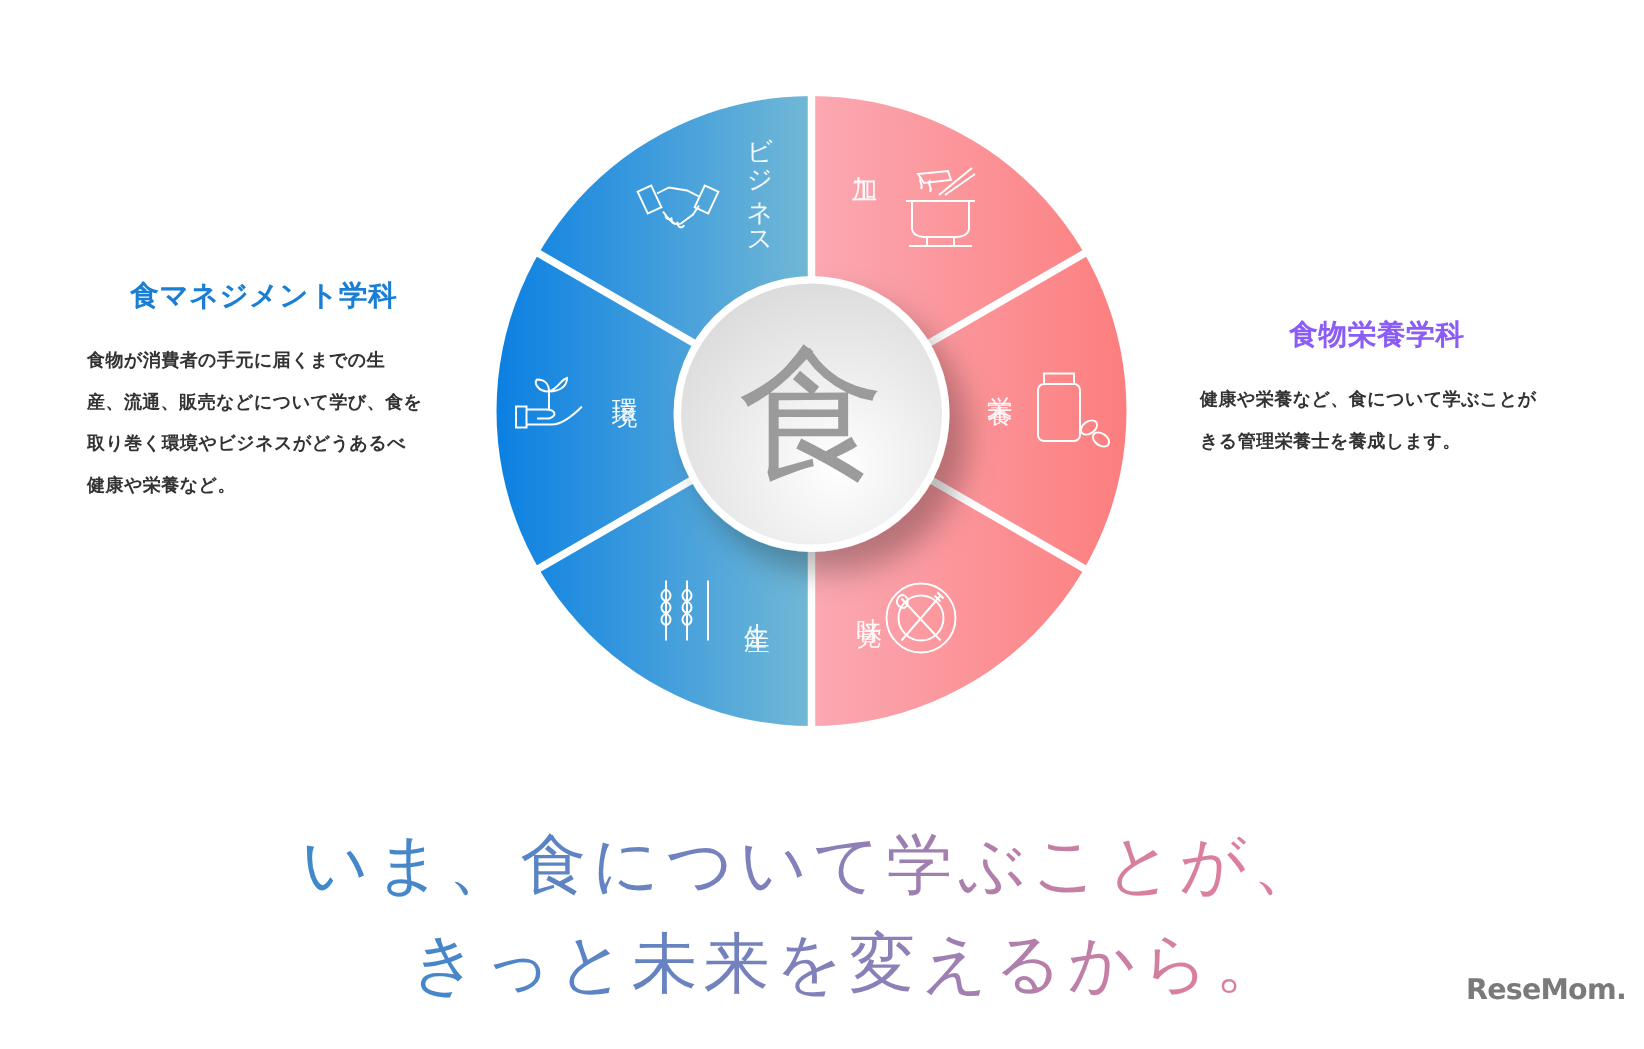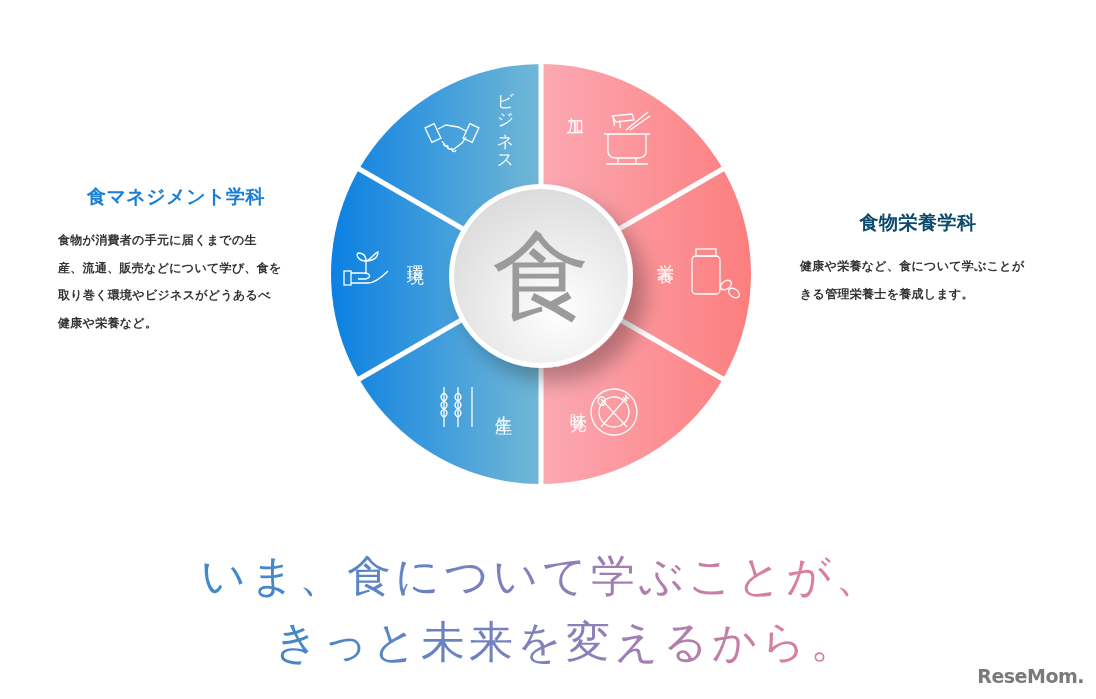--- a/index.html
+++ b/index.html
@@ -6,35 +6,35 @@
     body { width: 1096px; height: 699px; position: relative; overflow: hidden;
       font-family: "DejaVu Sans", "Liberation Sans", sans-serif; }
 
     .dept { position: absolute; }
     .dept-title { font-weight: bold; font-size: 19px; letter-spacing: 0.5px; margin: 0; text-align: center; }
     .dept-desc { font-size: 12px; line-height: 27.5px; color: #333333; margin-top: 18px; font-weight: bold; letter-spacing: 0.3px; font-family: Liberation Mono, monospace; }
 
     #left-dept { left: 58px; top: 184px; width: 240px; }
     #left-dept .dept-title { color: #1a7fd4; width: 236px; }
     #right-dept { left: 800px; top: 210px; width: 240px; }
-    #right-dept .dept-title { color: #0c4a6e; width: 236px; }
+    #right-dept .dept-title { color: #8b5cf6; width: 236px; }
 
     #wheel { position: absolute; left: 326px; top: 59px; width: 430px; height: 430px; }
 
     .seg-label { position: absolute; color: #ffffff; font-family: "DejaVu Serif", "Liberation Serif", serif;
       font-size: 17px; line-height: 20px; writing-mode: vertical-rl; opacity: 0.92; letter-spacing: 2px; }
 
     .headline { position: absolute; left: 0; width: 1096px; text-align: center;
       font-family: "DejaVu Serif", "Liberation Serif", serif; font-size: 44px; letter-spacing: 4px;
       background: linear-gradient(90deg, #2a8ed0 0%, #4a86c8 28%, #8c7fb8 52%, #d87f9e 70%, #e87f96 100%);
       -webkit-background-clip: text; background-clip: text; color: transparent; }
     #headline-1 { top: 547px; left: -6px; }
     #headline-2 { top: 613px; left: 18px; }
 
-    #logo { position: absolute; right: 12px; bottom: 12px; font-family: "DejaVu Sans", sans-serif;
+    #logo { position: absolute; right: 12px; bottom: 28px; font-family: "DejaVu Sans", sans-serif;
       font-weight: bold; font-size: 19px; color: #7a7a7a; letter-spacing: -0.5px; margin-left: 37px; }
   </style>
 </head>
 <body>
 
 <div id="left-dept" class="dept">
   <h2 class="dept-title">食マネジメント学科</h2>
   <div class="dept-desc">
     <div>食物が消費者の手元に届くまでの生</div>
     <div>産、流通、販売などについて学び、食を</div>

